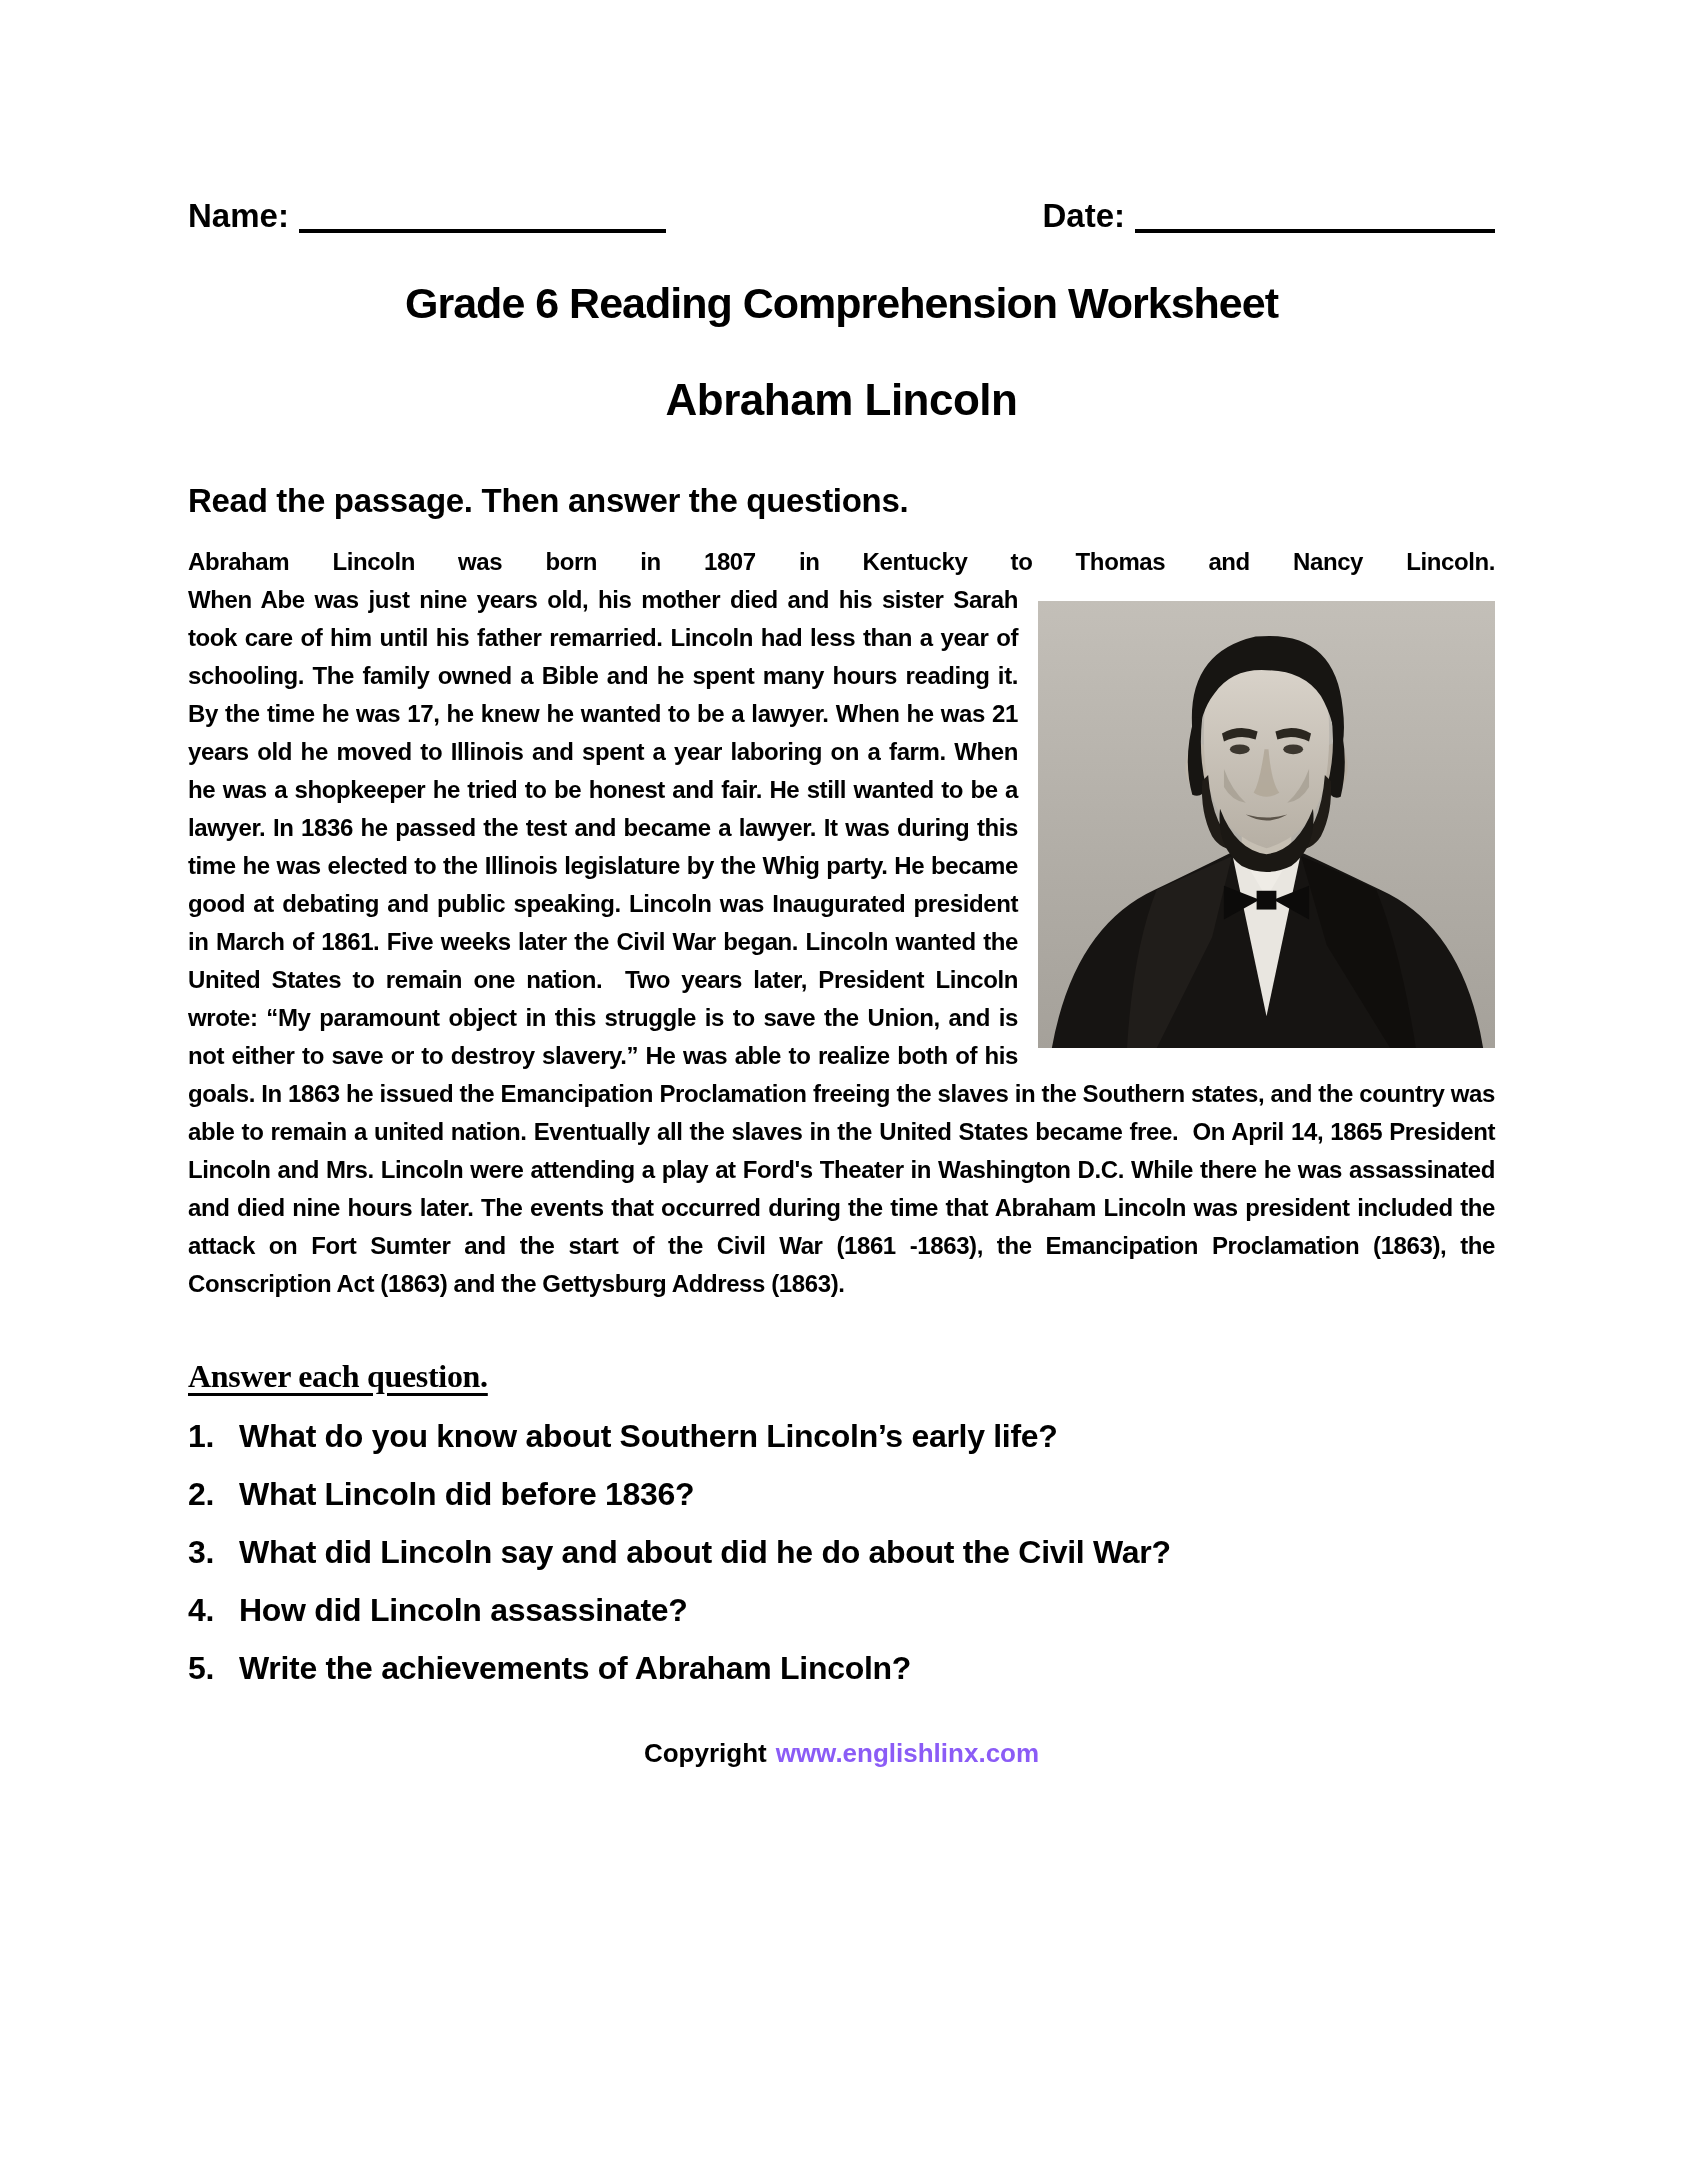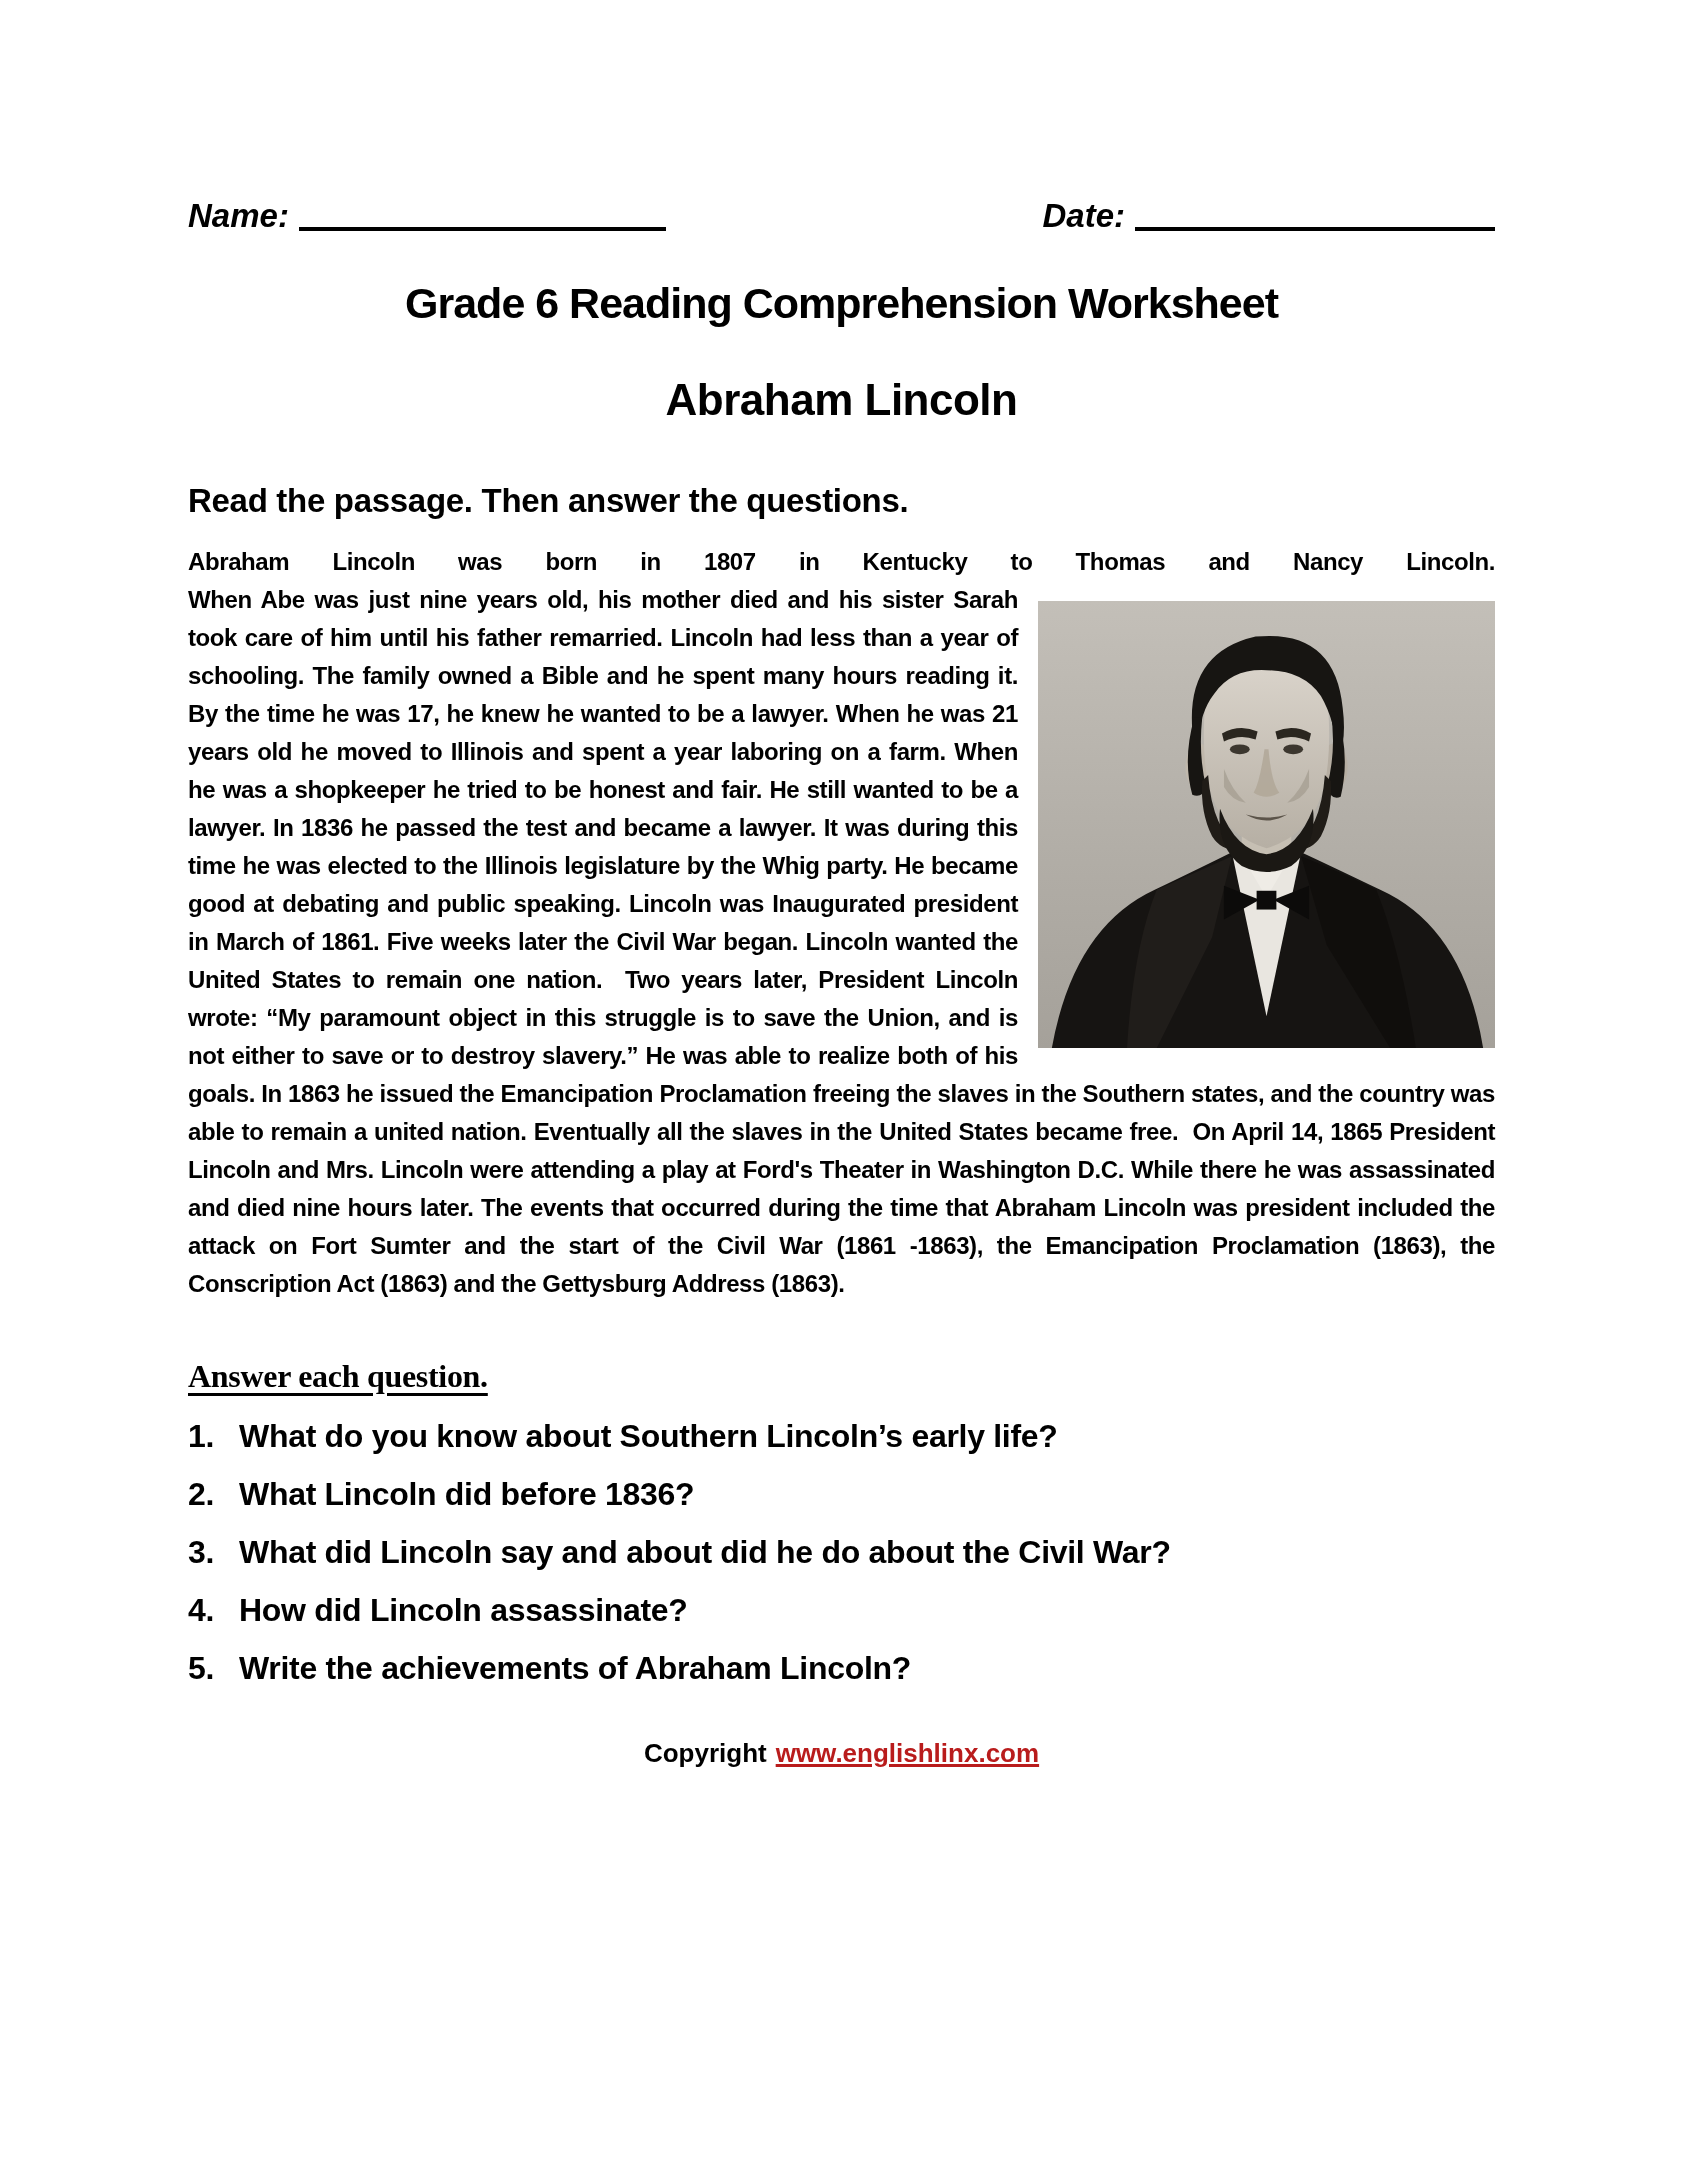--- a/index.html
+++ b/index.html
@@ -17,21 +17,21 @@
     overflow: hidden;
   }
 
   
   .header-row {
     display: flex;
     justify-content: space-between;
     font-size: 33px;
     line-height: 1.1;
   }
-  .field { display: flex; align-items: flex-start; font-style: italic; }
+  .field { display: flex; align-items: center; }
   .field-label { white-space: nowrap; }
   .write-line {
     display: inline-block;
     border-bottom: 4px solid #000;
     height: 1em;
     margin-left: 10px;
   }
   .name-line { width: 367px; }
   .date-line { width: 360px; }
 
@@ -97,22 +97,21 @@
   .q-num { flex: none; width: 51px; }
   .q-text { flex: 1; }
 
   
   .footer {
     margin-top: 50px;
     text-align: center;
     font-size: 26px;
   }
   .footer-link {
-    color: #b91c1c;
-    text-decoration: underline;
+    color: #8b5cf6;
     text-decoration-thickness: 3px;
     margin-left: 9px;
     cursor: pointer;
   }
 </style>
 </head>
 <body>
 
 <div class="page">
 

